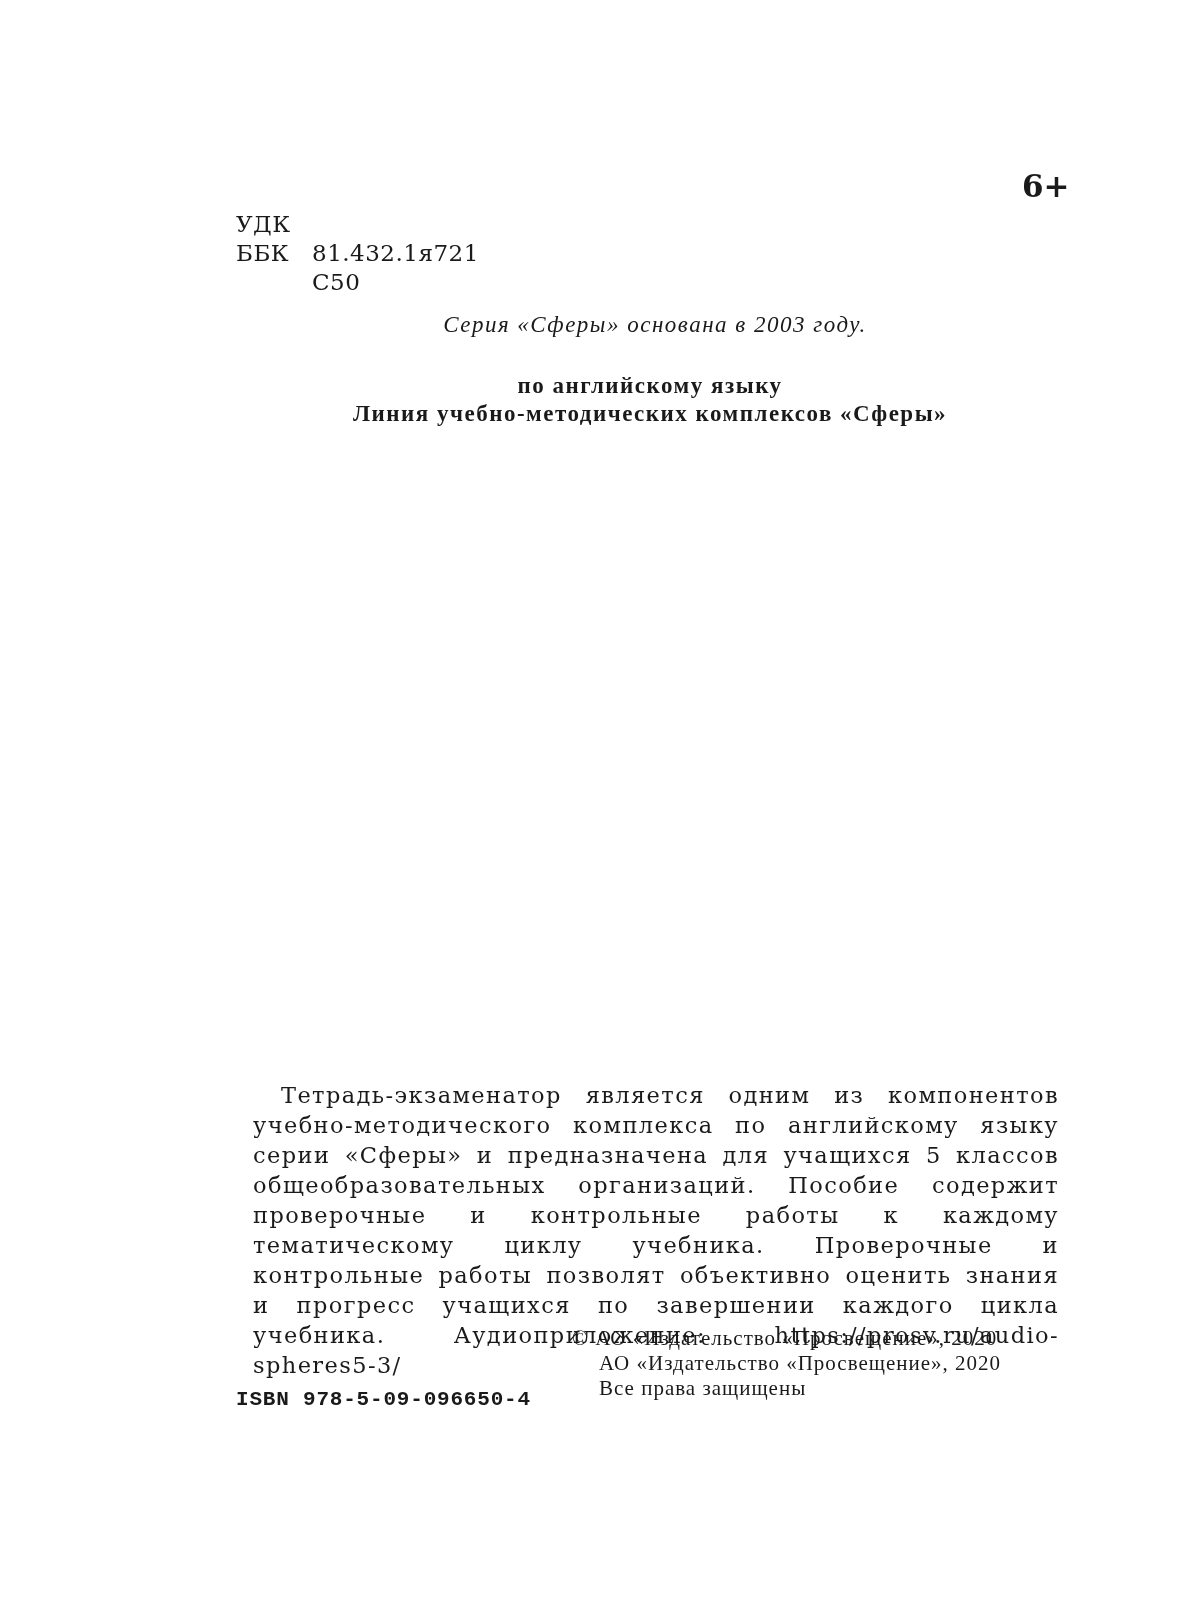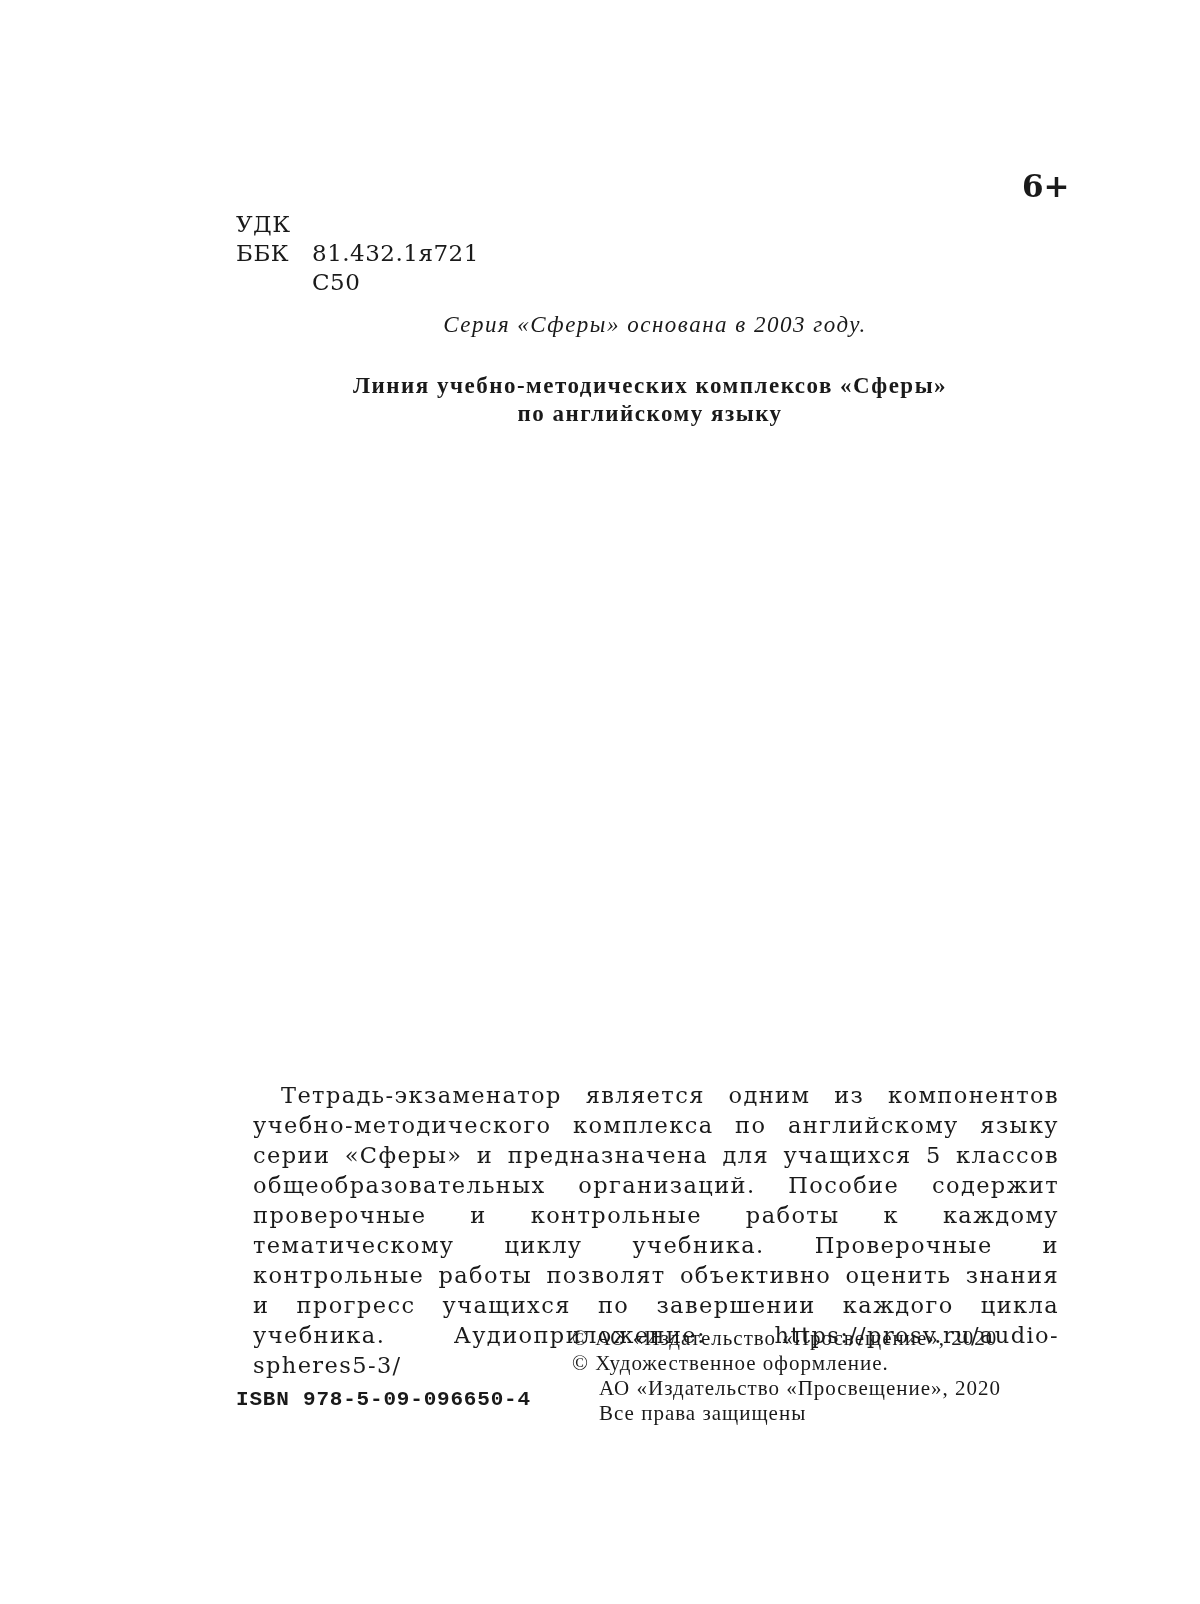--- a/index.html
+++ b/index.html
@@ -37,28 +37,27 @@
     <span class="imprint-label"></span>
     <span>С50</span>
   </div>
 </div>
 
 <div class="age-rating">6+</div>
 
 <div class="series-note">Серия «Сферы» основана в 2003 году.</div>
 
 <div class="line-title">
+  <div>по английскому языку</div>
   <div>Линия учебно-методических комплексов «Сферы»</div>
-  <div>по английскому языку</div>
 </div>
 
 <div class="annotation serif">
   <p>Тетрадь-экзаменатор является одним из компонентов учебно-методического комплекса по английскому языку серии «Сферы» и предназначена для учащихся 5 классов общеобразовательных организаций. Пособие содержит проверочные и контрольные работы к каждому тематическому циклу учебника. Проверочные и контрольные работы позволят объективно оценить знания и прогресс учащихся по завершении каждого цикла учебника. Аудиоприложение: https://prosv.ru/audio-spheres5-3/</p>
 </div>
 
 <div class="isbn">ISBN 978-5-09-096650-4</div>
 
 <div class="copyright">
   <span class="cline">© АО «Издательство «Просвещение», 2020</span>
-  <span class="cline">© Художественное оформление.</span>
   <span class="cline indent">АО «Издательство «Просвещение», 2020</span>
   <span class="cline indent">Все права защищены</span>
 </div>
 
 </body></html>

